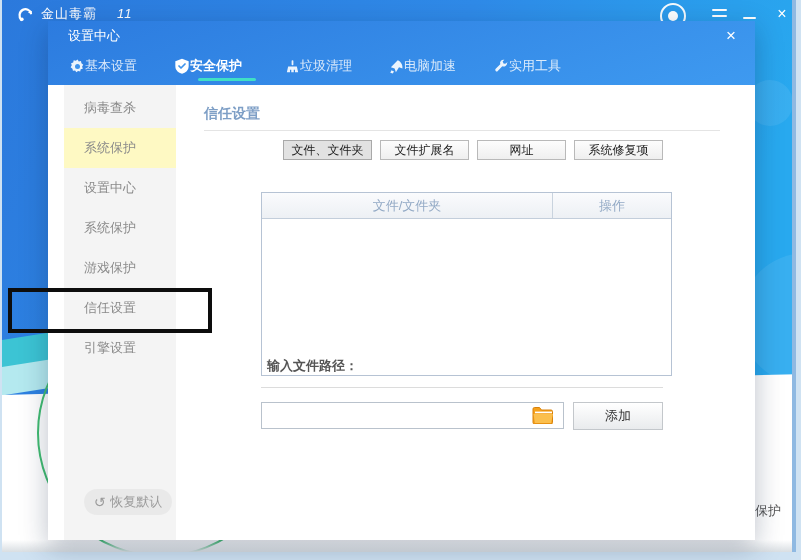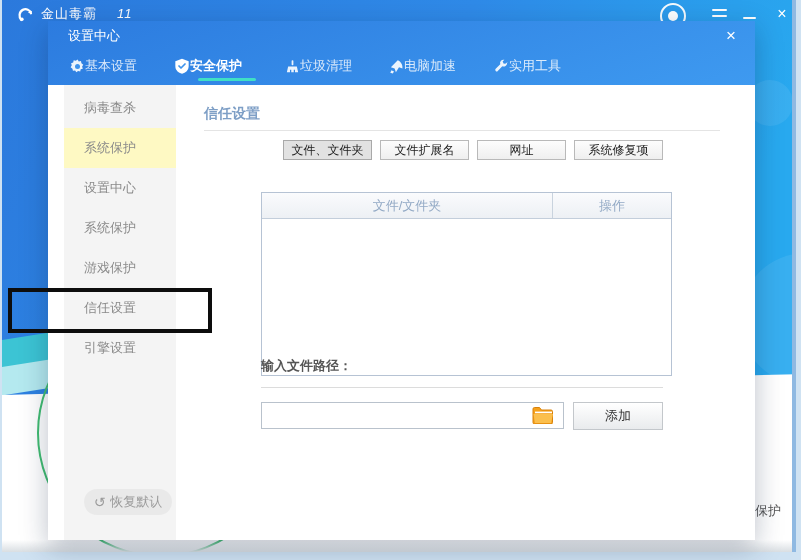--- a/index.html
+++ b/index.html
@@ -70,21 +70,21 @@
   .filter-btn{width:89px;height:20px;border:1px solid #b9b9b9;font-size:12px;color:#222;
     display:flex;align-items:center;justify-content:center;background:linear-gradient(#fdfdfd,#efefef);cursor:pointer;}
   .filter-btn.active{background:#e2e2e2;border-color:#a9a9a9;}
   .trust-table{position:absolute;left:85px;top:84px;width:411px;height:184px;border:1px solid #b6c3d4;background:#fff;margin-top:23px;}
   .table-head{display:flex;height:26px;background:linear-gradient(#fafbfd,#edf0f4);border-bottom:1px solid #c3cedb;
     font-size:13px;color:#92a9c5;}
   .th{display:flex;align-items:center;justify-content:center;}
   .th-file{width:291px;border-right:1px solid #c9d3de;}
   .th-op{flex:1;}
   .table-body{height:157px;}
-  .path-label{position:absolute;left:85px;top:272px;font-size:13px;font-weight:bold;color:#555;}
+  .path-label{position:absolute;left:85px;top:272px;font-size:13px;font-weight:bold;color:#555;padding-left:6px;}
   .divider2{position:absolute;left:85px;top:302px;width:402px;height:1px;background:#dcdcdc;}
   .path-input-wrap{position:absolute;left:85px;top:317px;width:303px;height:27px;border:1px solid #b9c2cc;background:#fff;}
   .path-input{position:absolute;left:4px;top:1px;width:265px;height:23px;border:0;outline:0;font-size:13px;font-family:inherit;}
   .browse-folder{position:absolute;right:9px;top:4px;width:22px;height:17px;cursor:pointer;}
   .add-btn{position:absolute;left:397px;top:317px;width:90px;height:28px;border:1px solid #c3c7cb;
     background:linear-gradient(#ffffff,#e9ebed);font-size:13px;color:#333;
     display:flex;align-items:center;justify-content:center;cursor:pointer;}
   
   .annotation-box{position:absolute;left:8px;top:288px;width:204px;height:45px;border:4px solid #0d0d0d;z-index:60;pointer-events:none;}
 </style>

